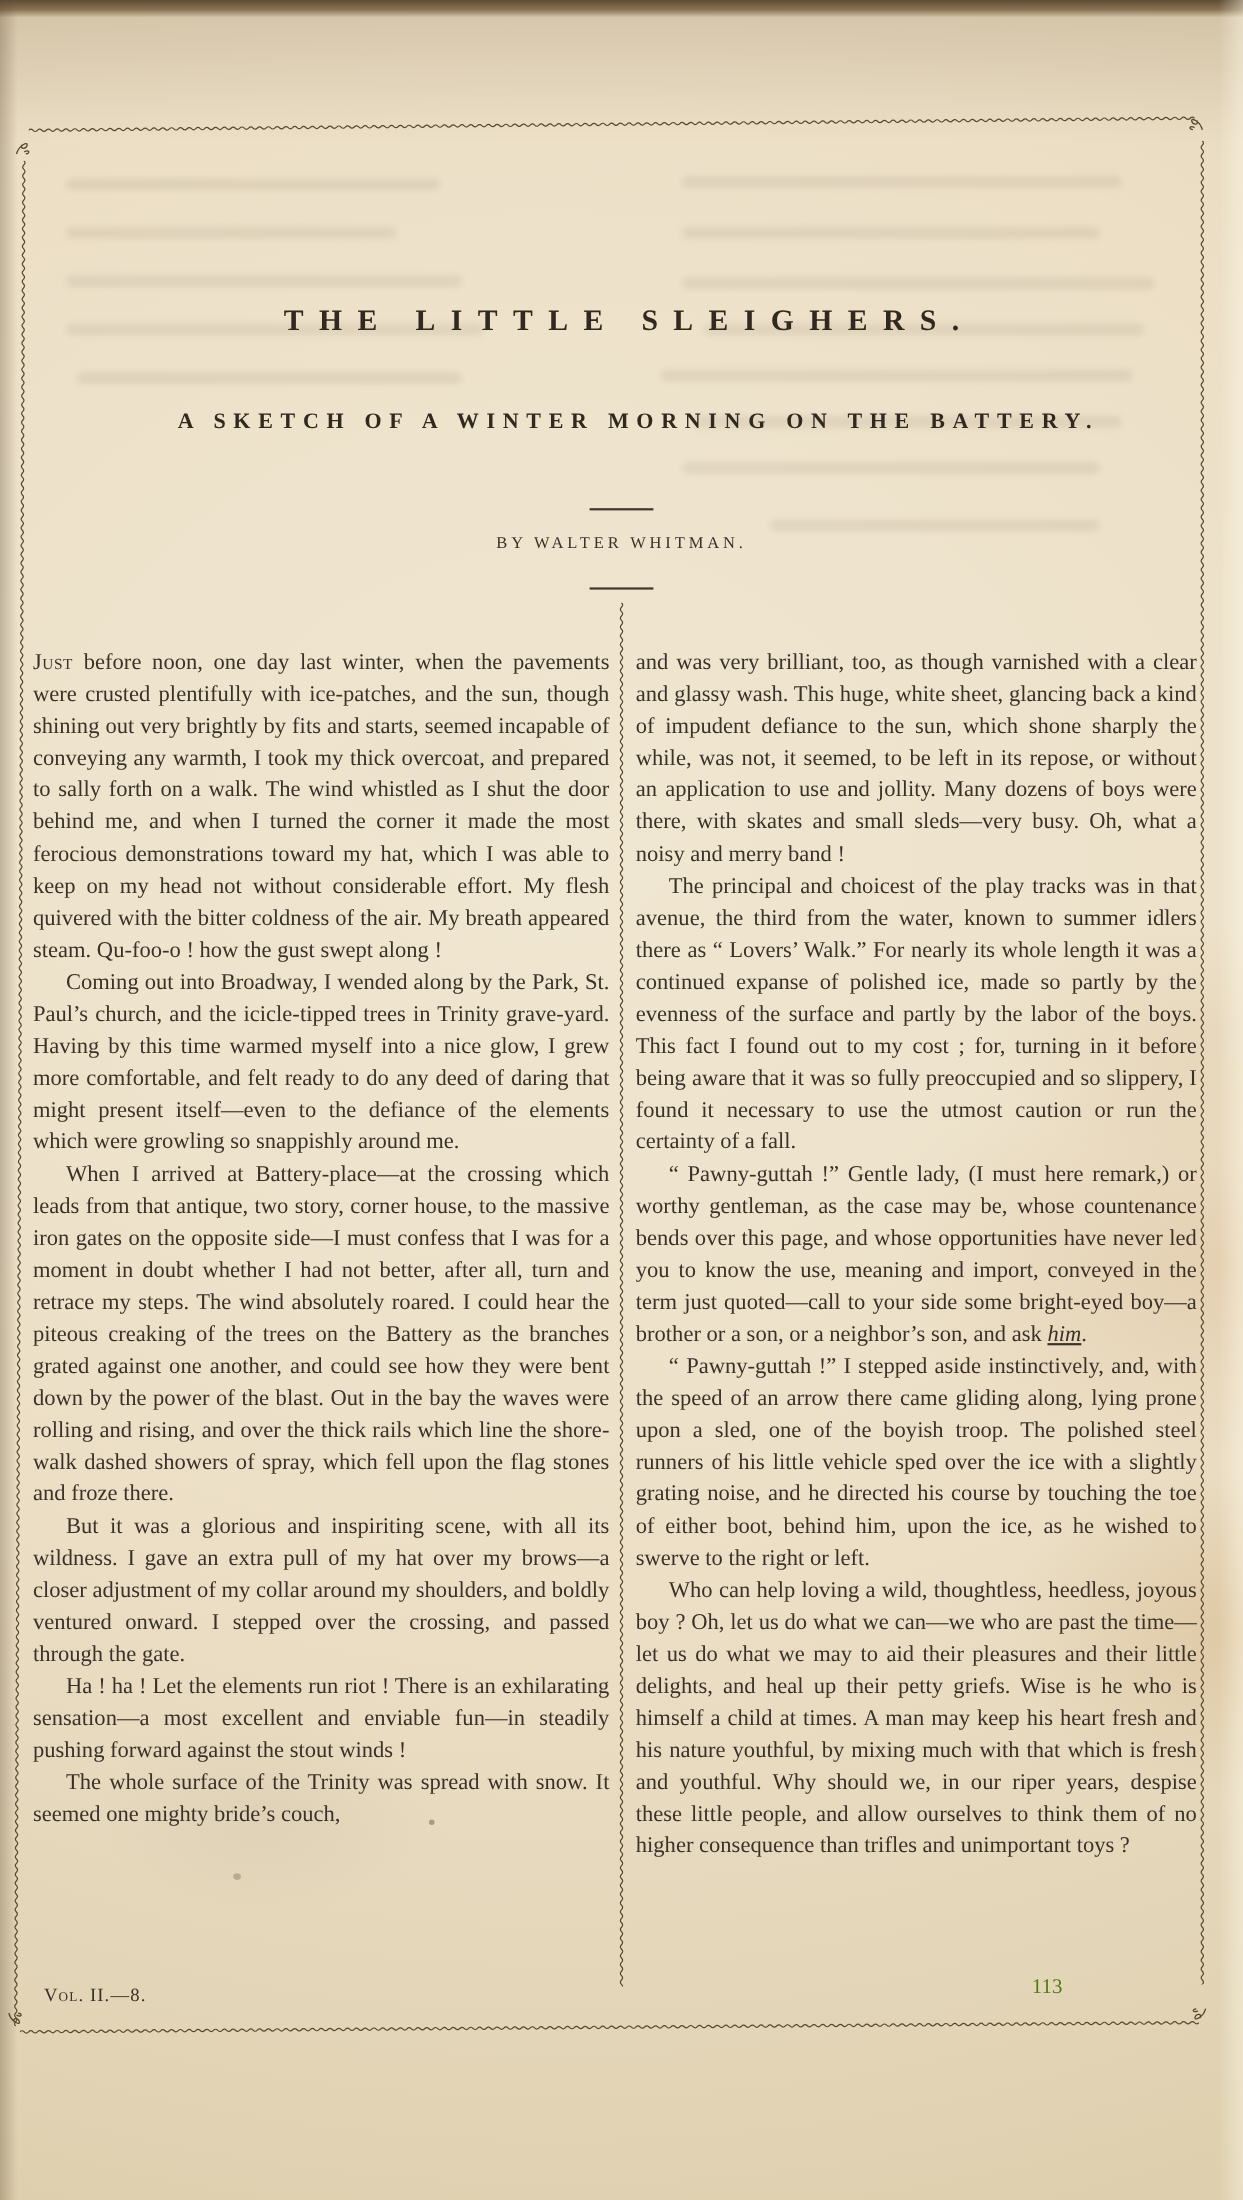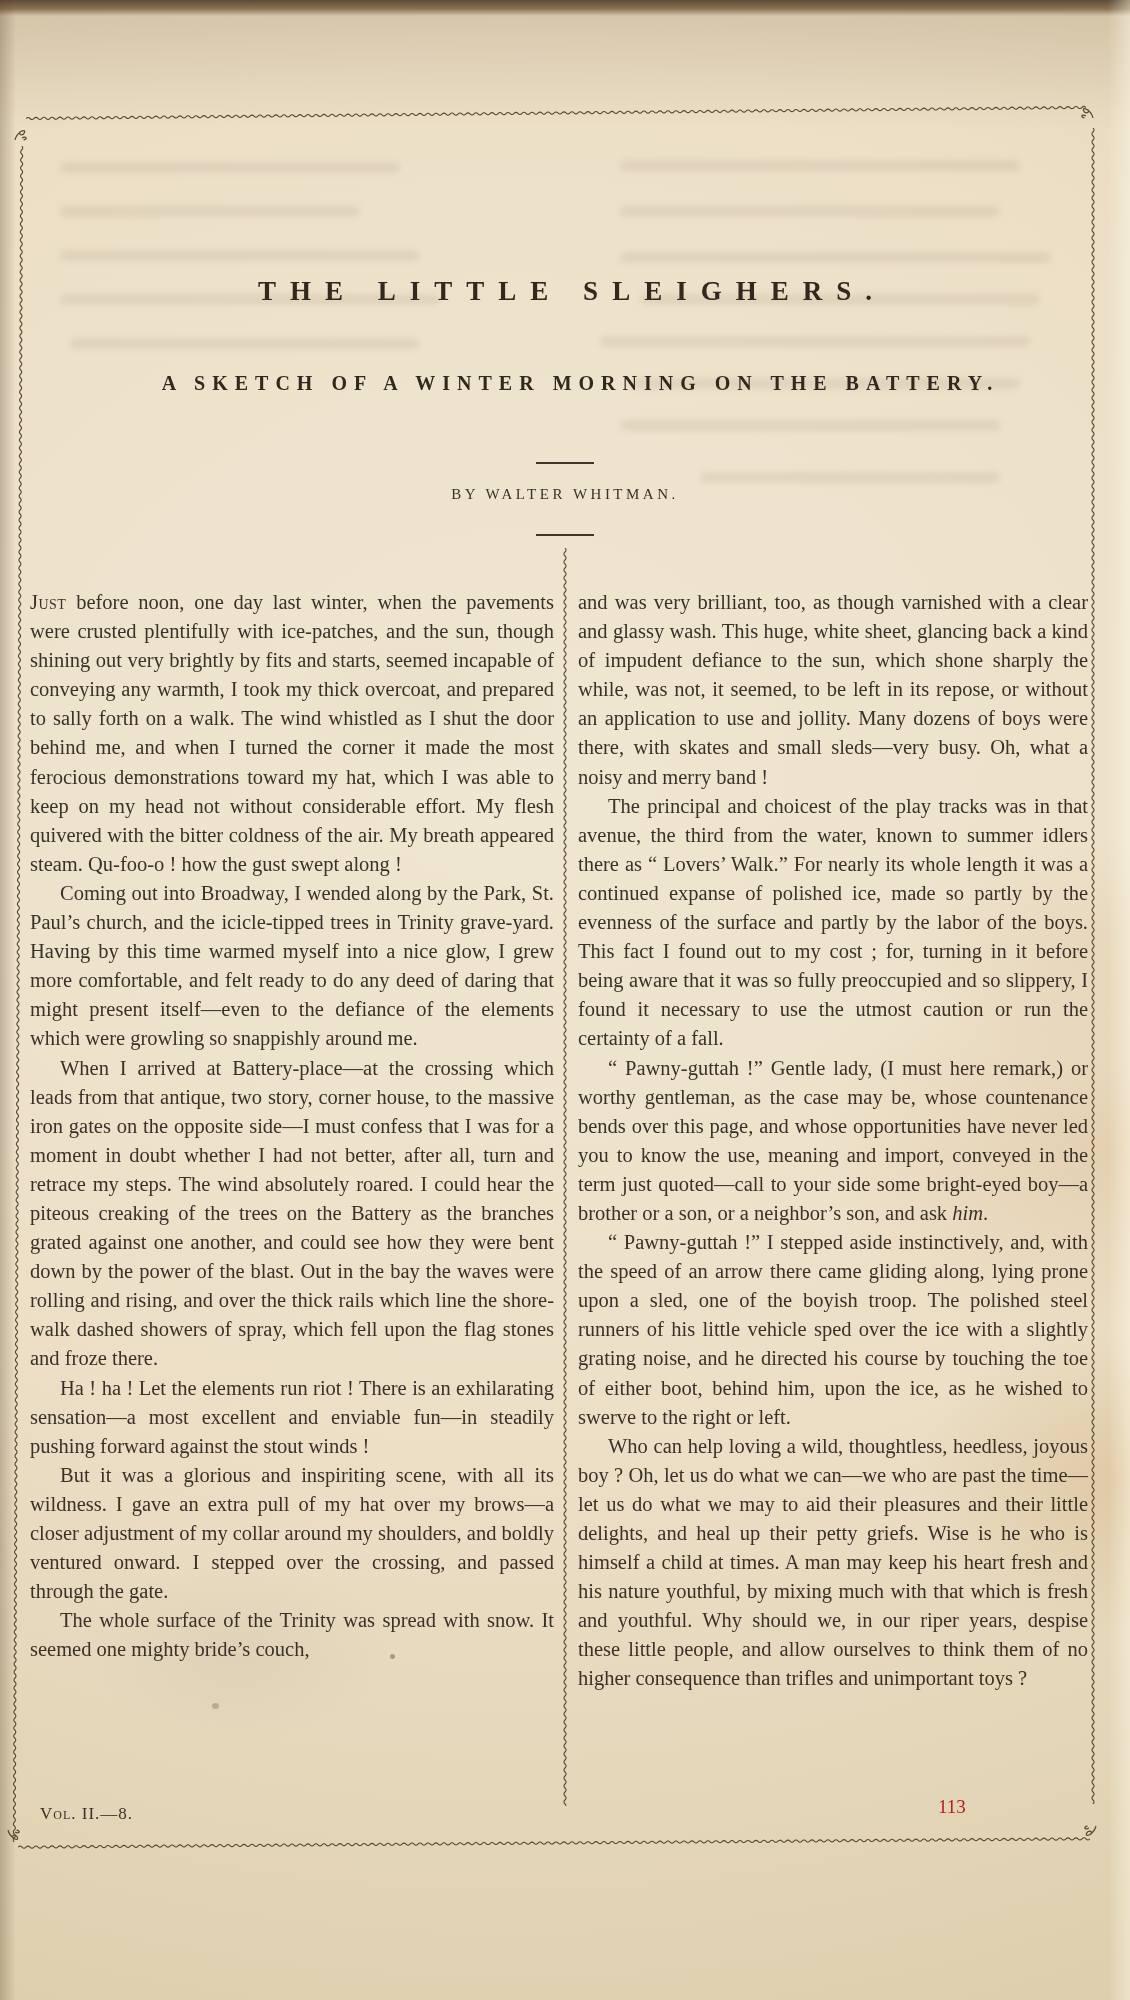--- a/index.html
+++ b/index.html
@@ -52,25 +52,25 @@
   .rule-top{top:462px;} .rule-bottom{top:534px;}
   .byline{position:absolute;top:486px;left:0;width:100%;text-align:center;
     font-size:15px;font-weight:400;letter-spacing:3.5px;color:#3a3128;}
   
   .col{position:absolute;top:552px;text-align:justify;font-size:20.5px;line-height:29.1px;color:#3a3128;margin-top:36px;}
   .col-left{left:30px;width:524px;}
   .col-right{left:578px;width:510px;}
   .col p{margin:0;text-indent:30px;}
   .col p.noindent{text-indent:0;}
   .lead{font-variant:small-caps;letter-spacing:0.5px;}
-  .em{font-style:italic;}
+  .em{font-style:italic;text-decoration:underline;}
   
   .vol{position:absolute;left:40px;top:1804px;font-variant:small-caps;font-size:17px;
     letter-spacing:1px;color:#3a3128;}
-  .folio{position:absolute;left:938px;top:1796px;font-size:19px;color:#b91c1c;}
+  .folio{position:absolute;left:938px;top:1796px;font-size:19px;color:#4d7c0f;}
 </style>
 </head>
 <body>
 
 <div class="top-edge"></div>
 <div class="left-edge"></div>
 <div class="right-edge"></div>
 <div class="bleed b1"></div>
 <div class="bleed b2"></div>
 <div class="bleed b3"></div>
@@ -119,22 +119,22 @@
 <h1 class="title">THE LITTLE SLEIGHERS.</h1>
 <h2 class="subtitle">A SKETCH OF A WINTER MORNING ON THE BATTERY.</h2>
 <div class="rule rule-top"></div>
 <div class="byline">BY WALTER WHITMAN.</div>
 <div class="rule rule-bottom"></div>
 
 <div class="col col-left">
   <p class="noindent"><span class="lead">Just</span> <span>before noon, one day last winter, when the pavements were crusted plentifully with ice-patches, and the sun, though shining out very brightly by fits and starts, seemed incapable of conveying any warmth, I took my thick overcoat, and prepared to sally forth on a walk. The wind whistled as I shut the door behind me, and when I turned the corner it made the most ferocious demonstrations toward my hat, which I was able to keep on my head not without considerable effort. My flesh quivered with the bitter coldness of the air. My breath appeared steam. Qu-foo-o ! how the gust swept along !</span></p>
   <p>Coming out into Broadway, I wended along by the Park, St. Paul’s church, and the icicle-tipped trees in Trinity grave-yard. Having by this time warmed myself into a nice glow, I grew more comfortable, and felt ready to do any deed of daring that might present itself—even to the defiance of the elements which were growling so snappishly around me.</p>
   <p>When I arrived at Battery-place—at the crossing which leads from that antique, two story, corner house, to the massive iron gates on the opposite side—I must confess that I was for a moment in doubt whether I had not better, after all, turn and retrace my steps. The wind absolutely roared. I could hear the piteous creaking of the trees on the Battery as the branches grated against one another, and could see how they were bent down by the power of the blast. Out in the bay the waves were rolling and rising, and over the thick rails which line the shore-walk dashed showers of spray, which fell upon the flag stones and froze there.</p>
+  <p>But it was a glorious and inspiriting scene, with all its wildness. I gave an extra pull of my hat over my brows—a closer adjustment of my collar around my shoulders, and boldly ventured onward. I stepped over the crossing, and passed through the gate.</p>
   <p>Ha ! ha ! Let the elements run riot ! There is an exhilarating sensation—a most excellent and enviable fun—in steadily pushing forward against the stout winds !</p>
-  <p>But it was a glorious and inspiriting scene, with all its wildness. I gave an extra pull of my hat over my brows—a closer adjustment of my collar around my shoulders, and boldly ventured onward. I stepped over the crossing, and passed through the gate.</p>
   <p>The whole surface of the Trinity was spread with snow. It seemed one mighty bride’s couch,</p>
 </div>
 
 <div class="col col-right">
   <p class="noindent">and was very brilliant, too, as though varnished with a clear and glassy wash. This huge, white sheet, glancing back a kind of impudent defiance to the sun, which shone sharply the while, was not, it seemed, to be left in its repose, or without an application to use and jollity. Many dozens of boys were there, with skates and small sleds—very busy. Oh, what a noisy and merry band !</p>
   <p>The principal and choicest of the play tracks was in that avenue, the third from the water, known to summer idlers there as “ Lovers’ Walk.” For nearly its whole length it was a continued expanse of polished ice, made so partly by the evenness of the surface and partly by the labor of the boys. This fact I found out to my cost ; for, turning in it before being aware that it was so fully preoccupied and so slippery, I found it necessary to use the utmost caution or run the certainty of a fall.</p>
   <p><span>“ Pawny-guttah !” Gentle lady, (I must here remark,) or worthy gentleman, as the case may be, whose countenance bends over this page, and whose opportunities have never led you to know the use, meaning and import, conveyed in the term just quoted—call to your side some bright-eyed boy—a brother or a son, or a neighbor’s son, and ask </span><span class="em">him</span><span>.</span></p>
   <p>“ Pawny-guttah !” I stepped aside instinctively, and, with the speed of an arrow there came gliding along, lying prone upon a sled, one of the boyish troop. The polished steel runners of his little vehicle sped over the ice with a slightly grating noise, and he directed his course by touching the toe of either boot, behind him, upon the ice, as he wished to swerve to the right or left.</p>
   <p>Who can help loving a wild, thoughtless, heedless, joyous boy ? Oh, let us do what we can—we who are past the time—let us do what we may to aid their pleasures and their little delights, and heal up their petty griefs. Wise is he who is himself a child at times. A man may keep his heart fresh and his nature youthful, by mixing much with that which is fresh and youthful. Why should we, in our riper years, despise these little people, and allow ourselves to think them of no higher consequence than trifles and unimportant toys ?</p>
 </div>

